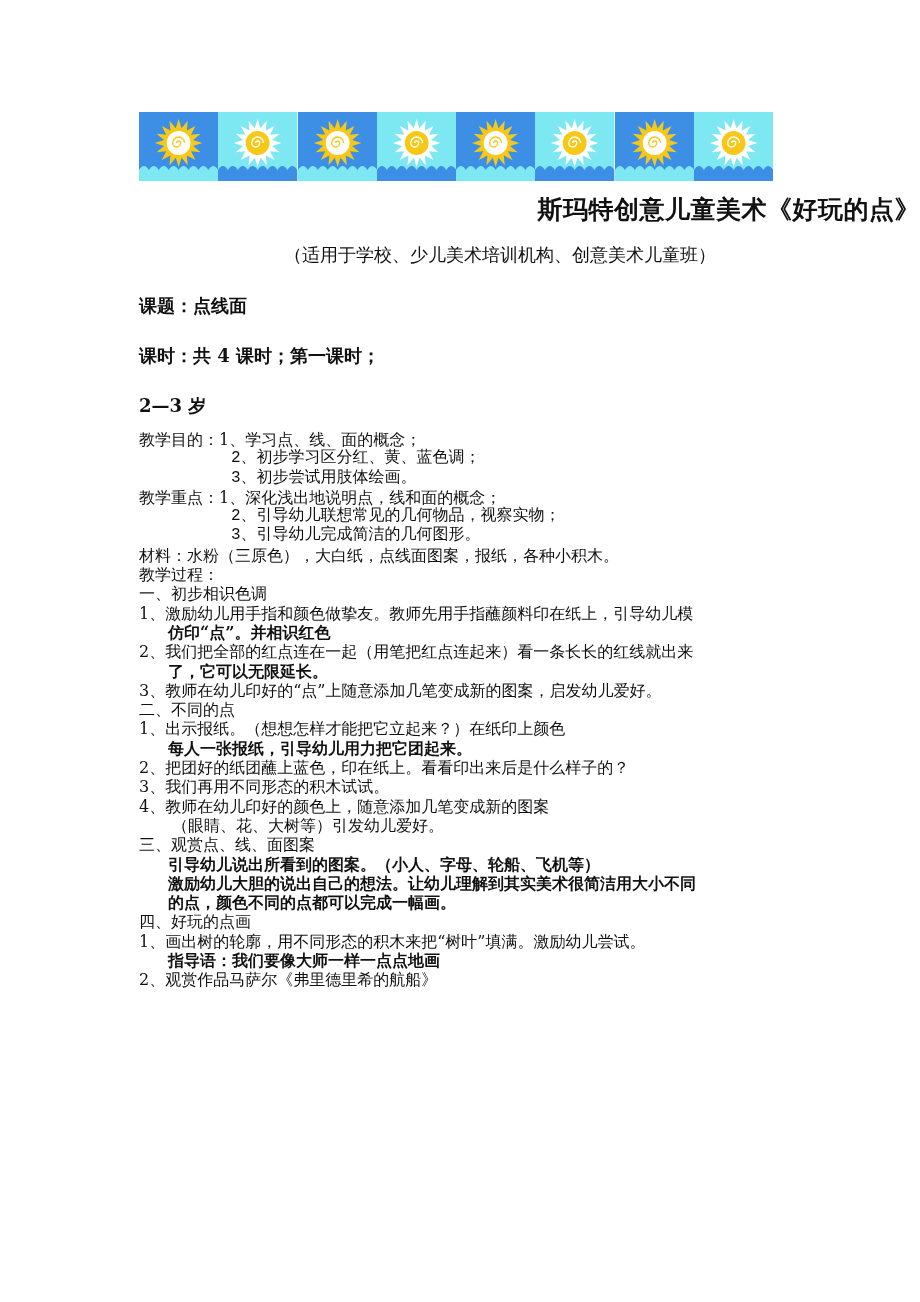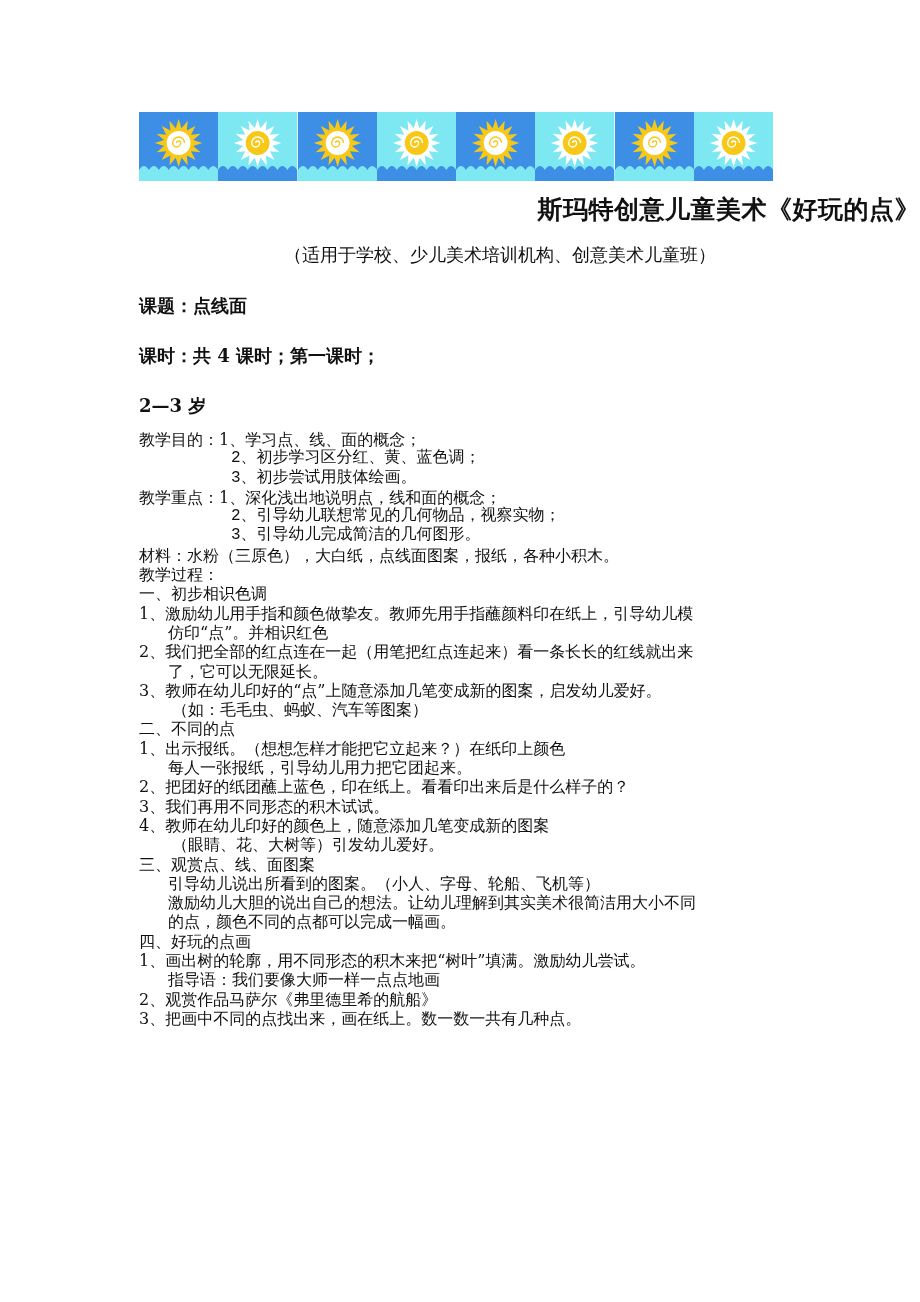--- a/index.html
+++ b/index.html
@@ -9,21 +9,21 @@
   .tile { width:79.25px; height:69px; position:relative; overflow:hidden; }
   .tile svg { display:block; width:100%; height:100%; }
   .title { position:absolute; left:0; width:920px; top:193px; text-align:right;
            font-size:25px; font-weight:bold; letter-spacing:0.5px; }
   .subtitle { position:absolute; left:0; width:920px; top:243px; text-align:center;
               font-size:18px;padding-left:40px; }
   .heading { position:absolute; left:139px; font-size:18px; font-weight:bold; }
   .body { position:absolute; left:139px; top:430px; width:650px; font-size:16px; line-height:19.3px; }
   .line { white-space:nowrap; }
   .ind1 { padding-left:92px;font-family:Liberation Mono, monospace; }
-  .ind2 { padding-left:29px; }
+  .ind2 { padding-left:29px;font-weight:bold; }
   .ind3 { padding-left:33px; }
 </style>
 </head>
 <body>
 
 <div class="banner" id="banner">
     <div class="tile">
       <svg viewBox="0 0 80 69" preserveAspectRatio="none">
         <rect x="0" y="0" width="80" height="69" fill="#3d8fe6"></rect>
         <path d="M0,58 Q5,50 10,58 Q15,50 20,58 Q25,50 30,58 Q35,50 40,58 Q45,50 50,58 Q55,50 60,58 Q65,50 70,58 Q75,50 80,58 L80,69 L0,69 Z" fill="#7de8f2"></path>
@@ -128,30 +128,28 @@
     <div class="line ind1">2、引导幼儿联想常见的几何物品，视察实物；</div>
     <div class="line ind1">3、引导幼儿完成简洁的几何图形。</div>
     <div class="line ">材料：水粉（三原色），大白纸，点线面图案，报纸，各种小积木。</div>
     <div class="line ">教学过程：</div>
     <div class="line ">一、初步相识色调</div>
     <div class="line ">1、激励幼儿用手指和颜色做挚友。教师先用手指蘸颜料印在纸上，引导幼儿模</div>
     <div class="line ind2">仿印“点”。并相识红色</div>
     <div class="line ">2、我们把全部的红点连在一起（用笔把红点连起来）看一条长长的红线就出来</div>
     <div class="line ind2">了，它可以无限延长。</div>
     <div class="line ">3、教师在幼儿印好的“点”上随意添加几笔变成新的图案，启发幼儿爱好。</div>
-    <div class="line ind3">（如：毛毛虫、蚂蚁、汽车等图案）</div>
     <div class="line ">二、不同的点</div>
     <div class="line ">1、出示报纸。（想想怎样才能把它立起来？）在纸印上颜色</div>
     <div class="line ind2">每人一张报纸，引导幼儿用力把它团起来。</div>
     <div class="line ">2、把团好的纸团蘸上蓝色，印在纸上。看看印出来后是什么样子的？</div>
     <div class="line ">3、我们再用不同形态的积木试试。</div>
     <div class="line ">4、教师在幼儿印好的颜色上，随意添加几笔变成新的图案</div>
     <div class="line ind3">（眼睛、花、大树等）引发幼儿爱好。</div>
     <div class="line ">三、观赏点、线、面图案</div>
     <div class="line ind2">引导幼儿说出所看到的图案。（小人、字母、轮船、飞机等）</div>
     <div class="line ind2">激励幼儿大胆的说出自己的想法。让幼儿理解到其实美术很简洁用大小不同</div>
     <div class="line ind2">的点，颜色不同的点都可以完成一幅画。</div>
     <div class="line ">四、好玩的点画</div>
     <div class="line ">1、画出树的轮廓，用不同形态的积木来把“树叶”填满。激励幼儿尝试。</div>
     <div class="line ind2">指导语：我们要像大师一样一点点地画</div>
     <div class="line ">2、观赏作品马萨尔《弗里德里希的航船》</div>
-    <div class="line ">3、把画中不同的点找出来，画在纸上。数一数一共有几种点。</div>
   </div>
 
 </body></html>

